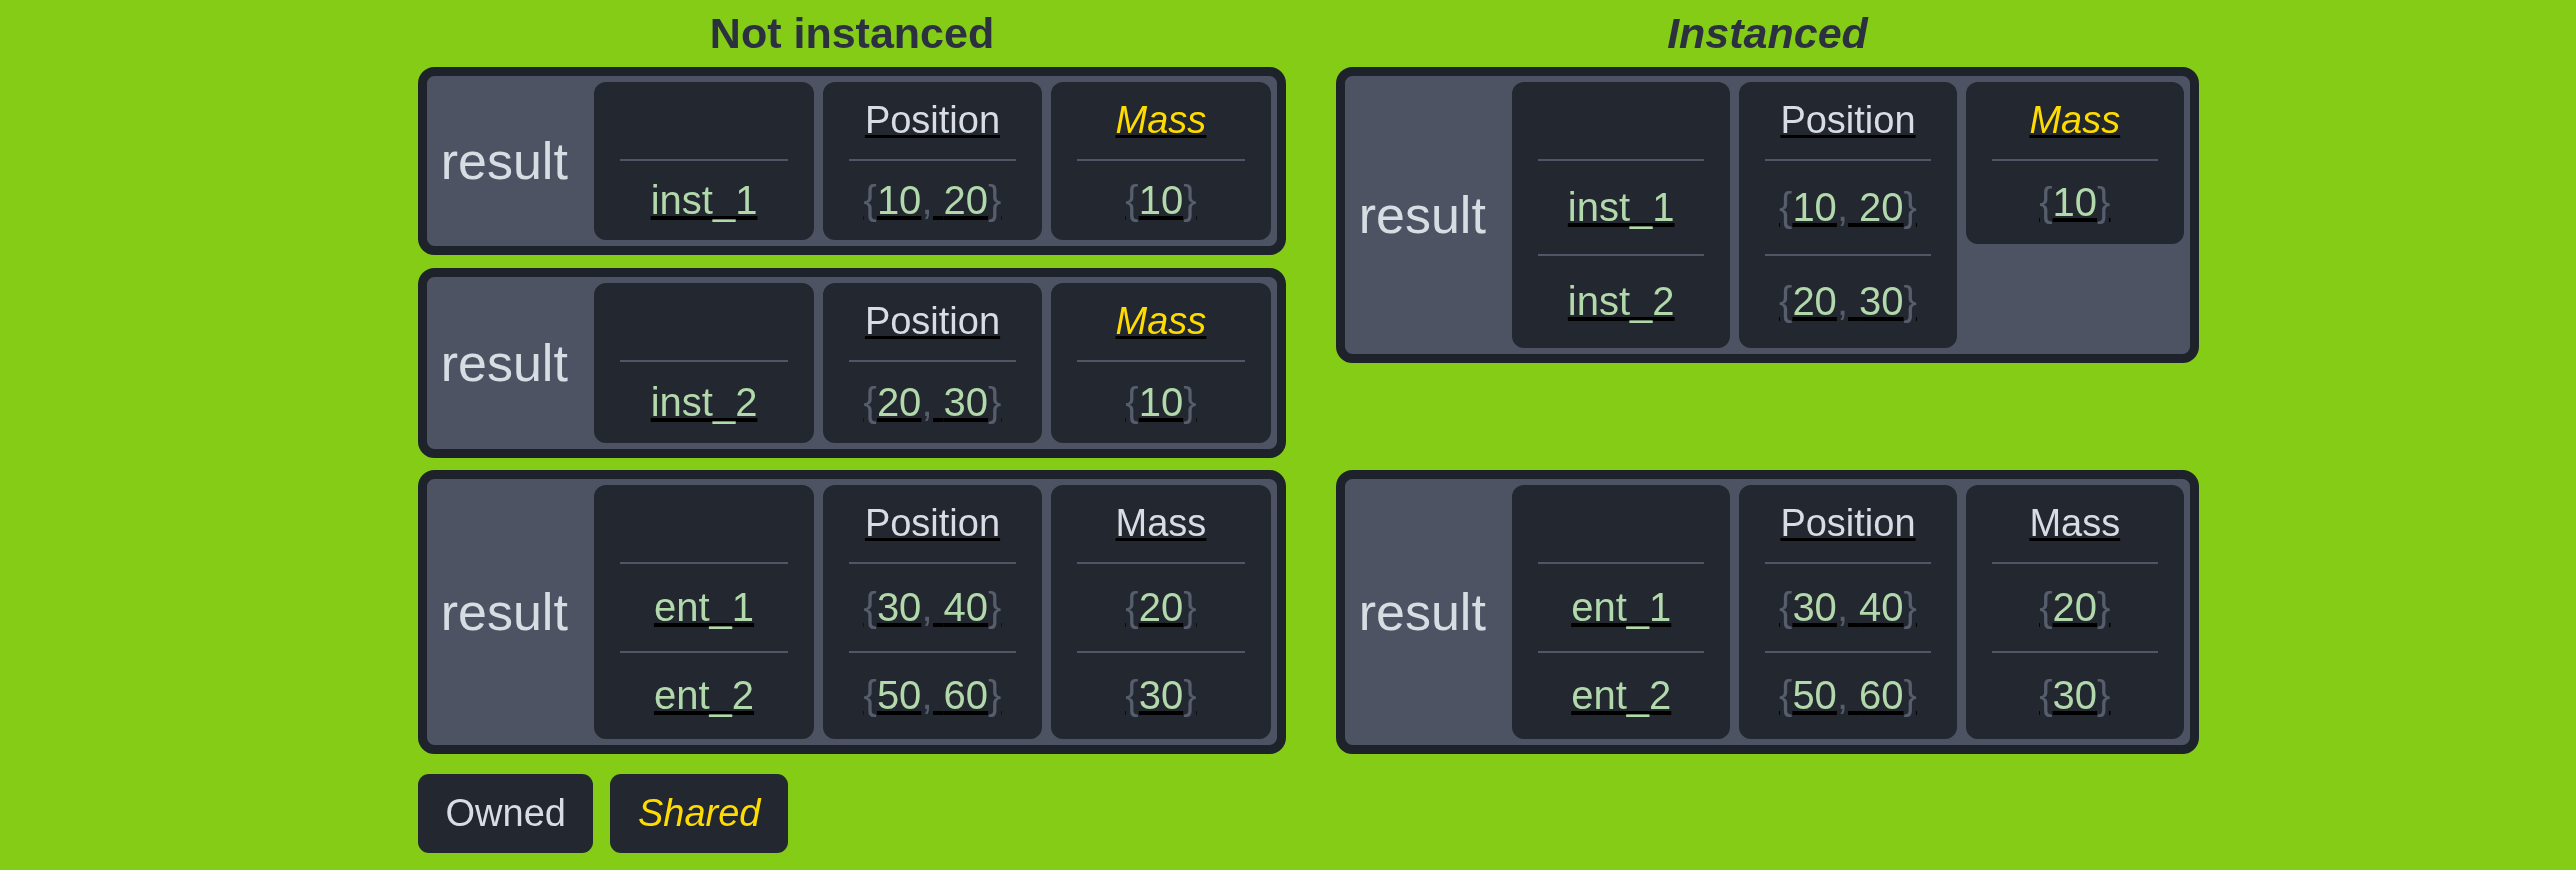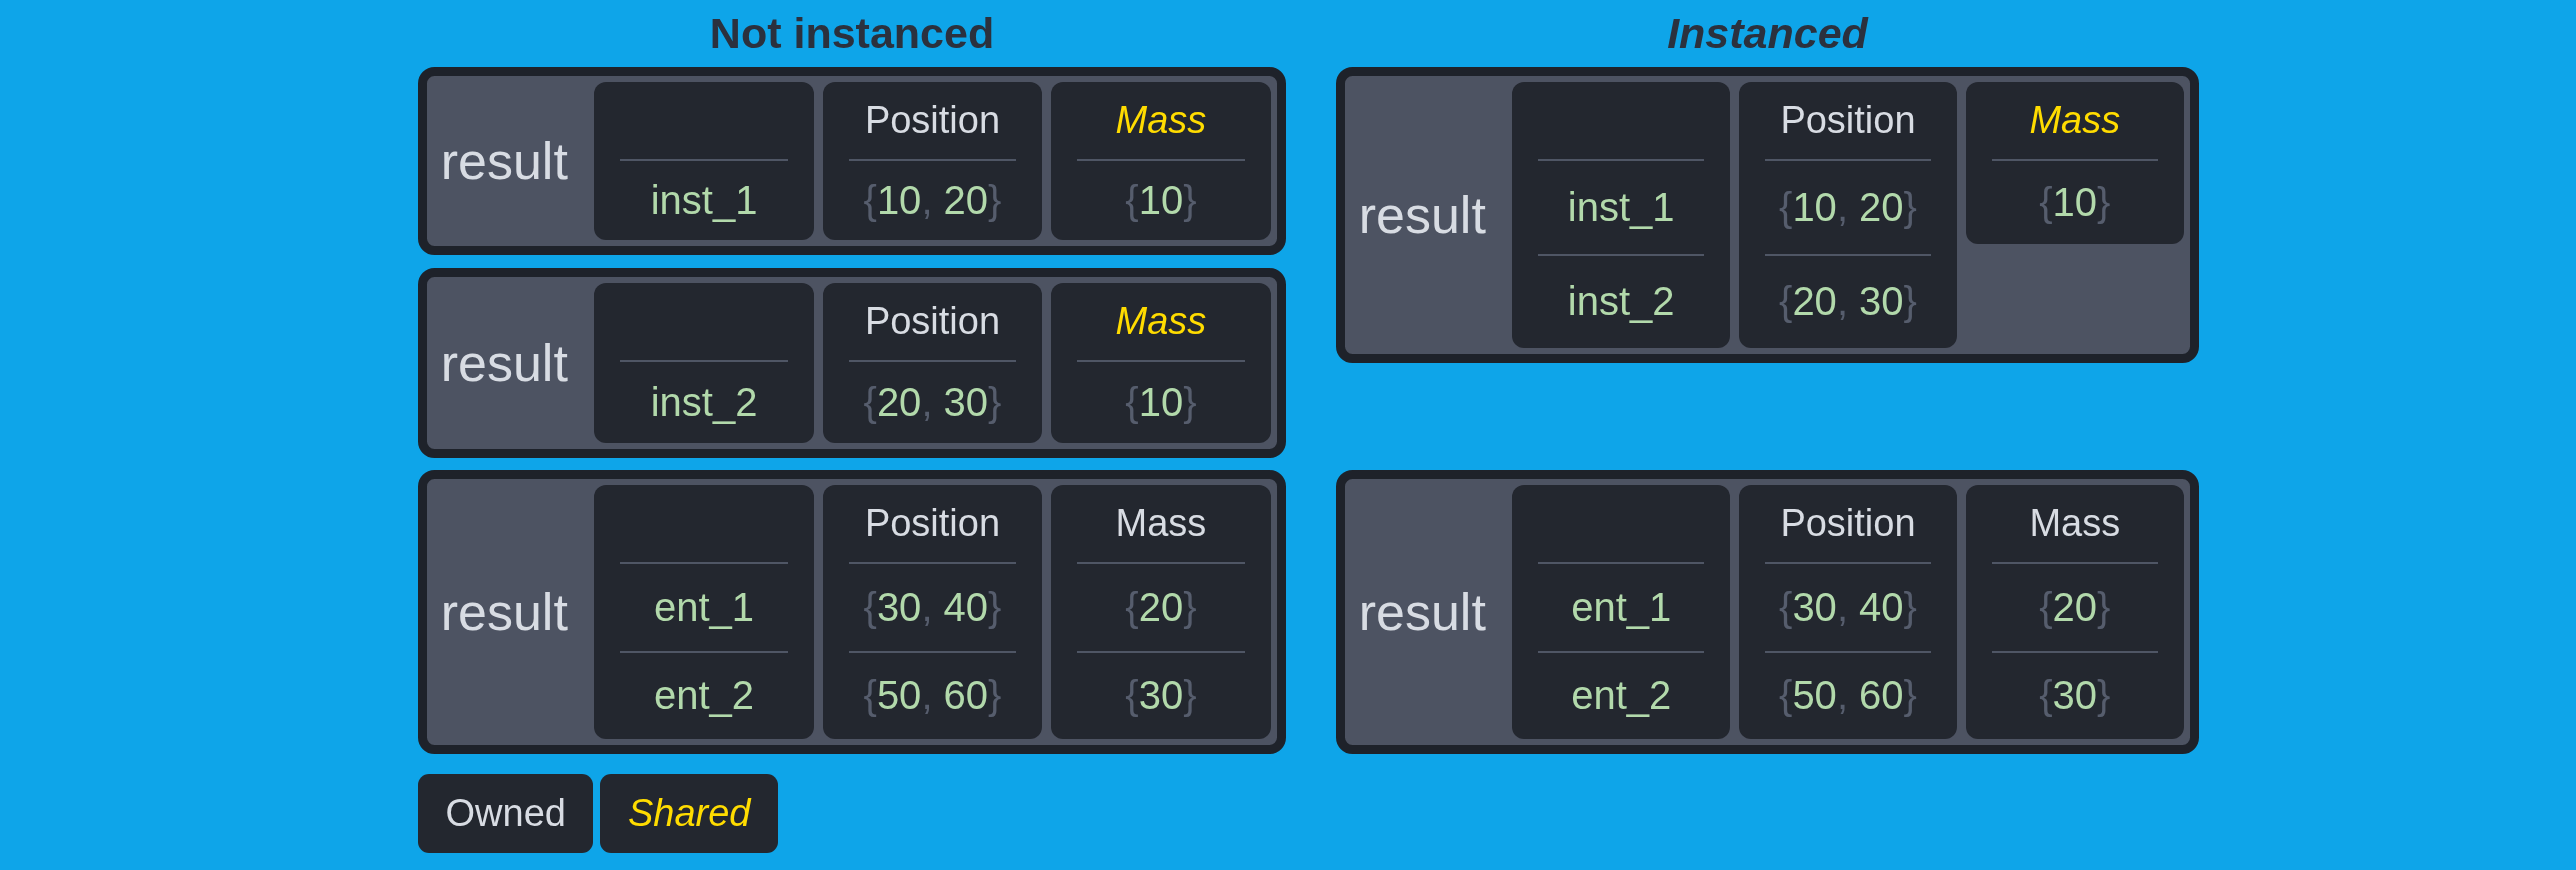--- a/index.html
+++ b/index.html
@@ -1,20 +1,20 @@
 <!DOCTYPE html>
 <html style="font-size:14.7px"><head>
 <meta charset="utf-8">
 <style>
   html, body { margin: 0; padding: 0; background: #ffffff; }
   .canvas {
     position: relative;
     width: 2576px;
     height: 870px;
-    background: #0ea5e9;
+    background: #84cc16;
     font-family: "Liberation Sans", sans-serif;
     overflow: hidden;
   }
   .section-title {
     position: absolute;
     top: 7.3px;
     text-align: center;
     font-size: 43px;
     line-height: 53px;
     font-weight: bold;
@@ -54,20 +54,21 @@
     align-items: stretch;
     min-width: 0;
   }
   .col {
     flex: 1;
     background: #23272f;
     border-radius: 12px;
     display: flex;
     flex-direction: column;
     min-width: 0;
+    text-decoration: underline;
   }
   .col.short { align-self: flex-start; width: 100%; }
   .chead {
     flex: 0 0 77px;
     height: 77px;
     display: flex;
     align-items: center;
     justify-content: center;
     font-size: 38px;
     color: #d8dce3;
@@ -84,21 +85,21 @@
   }
   .col.short .crow { flex: 0 0 83px; height: 83px; }
   .green { color: #b2d9ab; }
   .punct { color: #565d6d; }
 
   .legend {
     position: absolute;
     left: 418px;
     top: 774px;
     display: flex;
-    gap: 7px;
+    gap: 17px;
   }
   .chip {
     box-sizing: border-box;
     height: 79px;
     padding: 0 27.5px;
     background: #23272f;
     border-radius: 11px;
     display: flex;
     align-items: center;
     justify-content: center;

